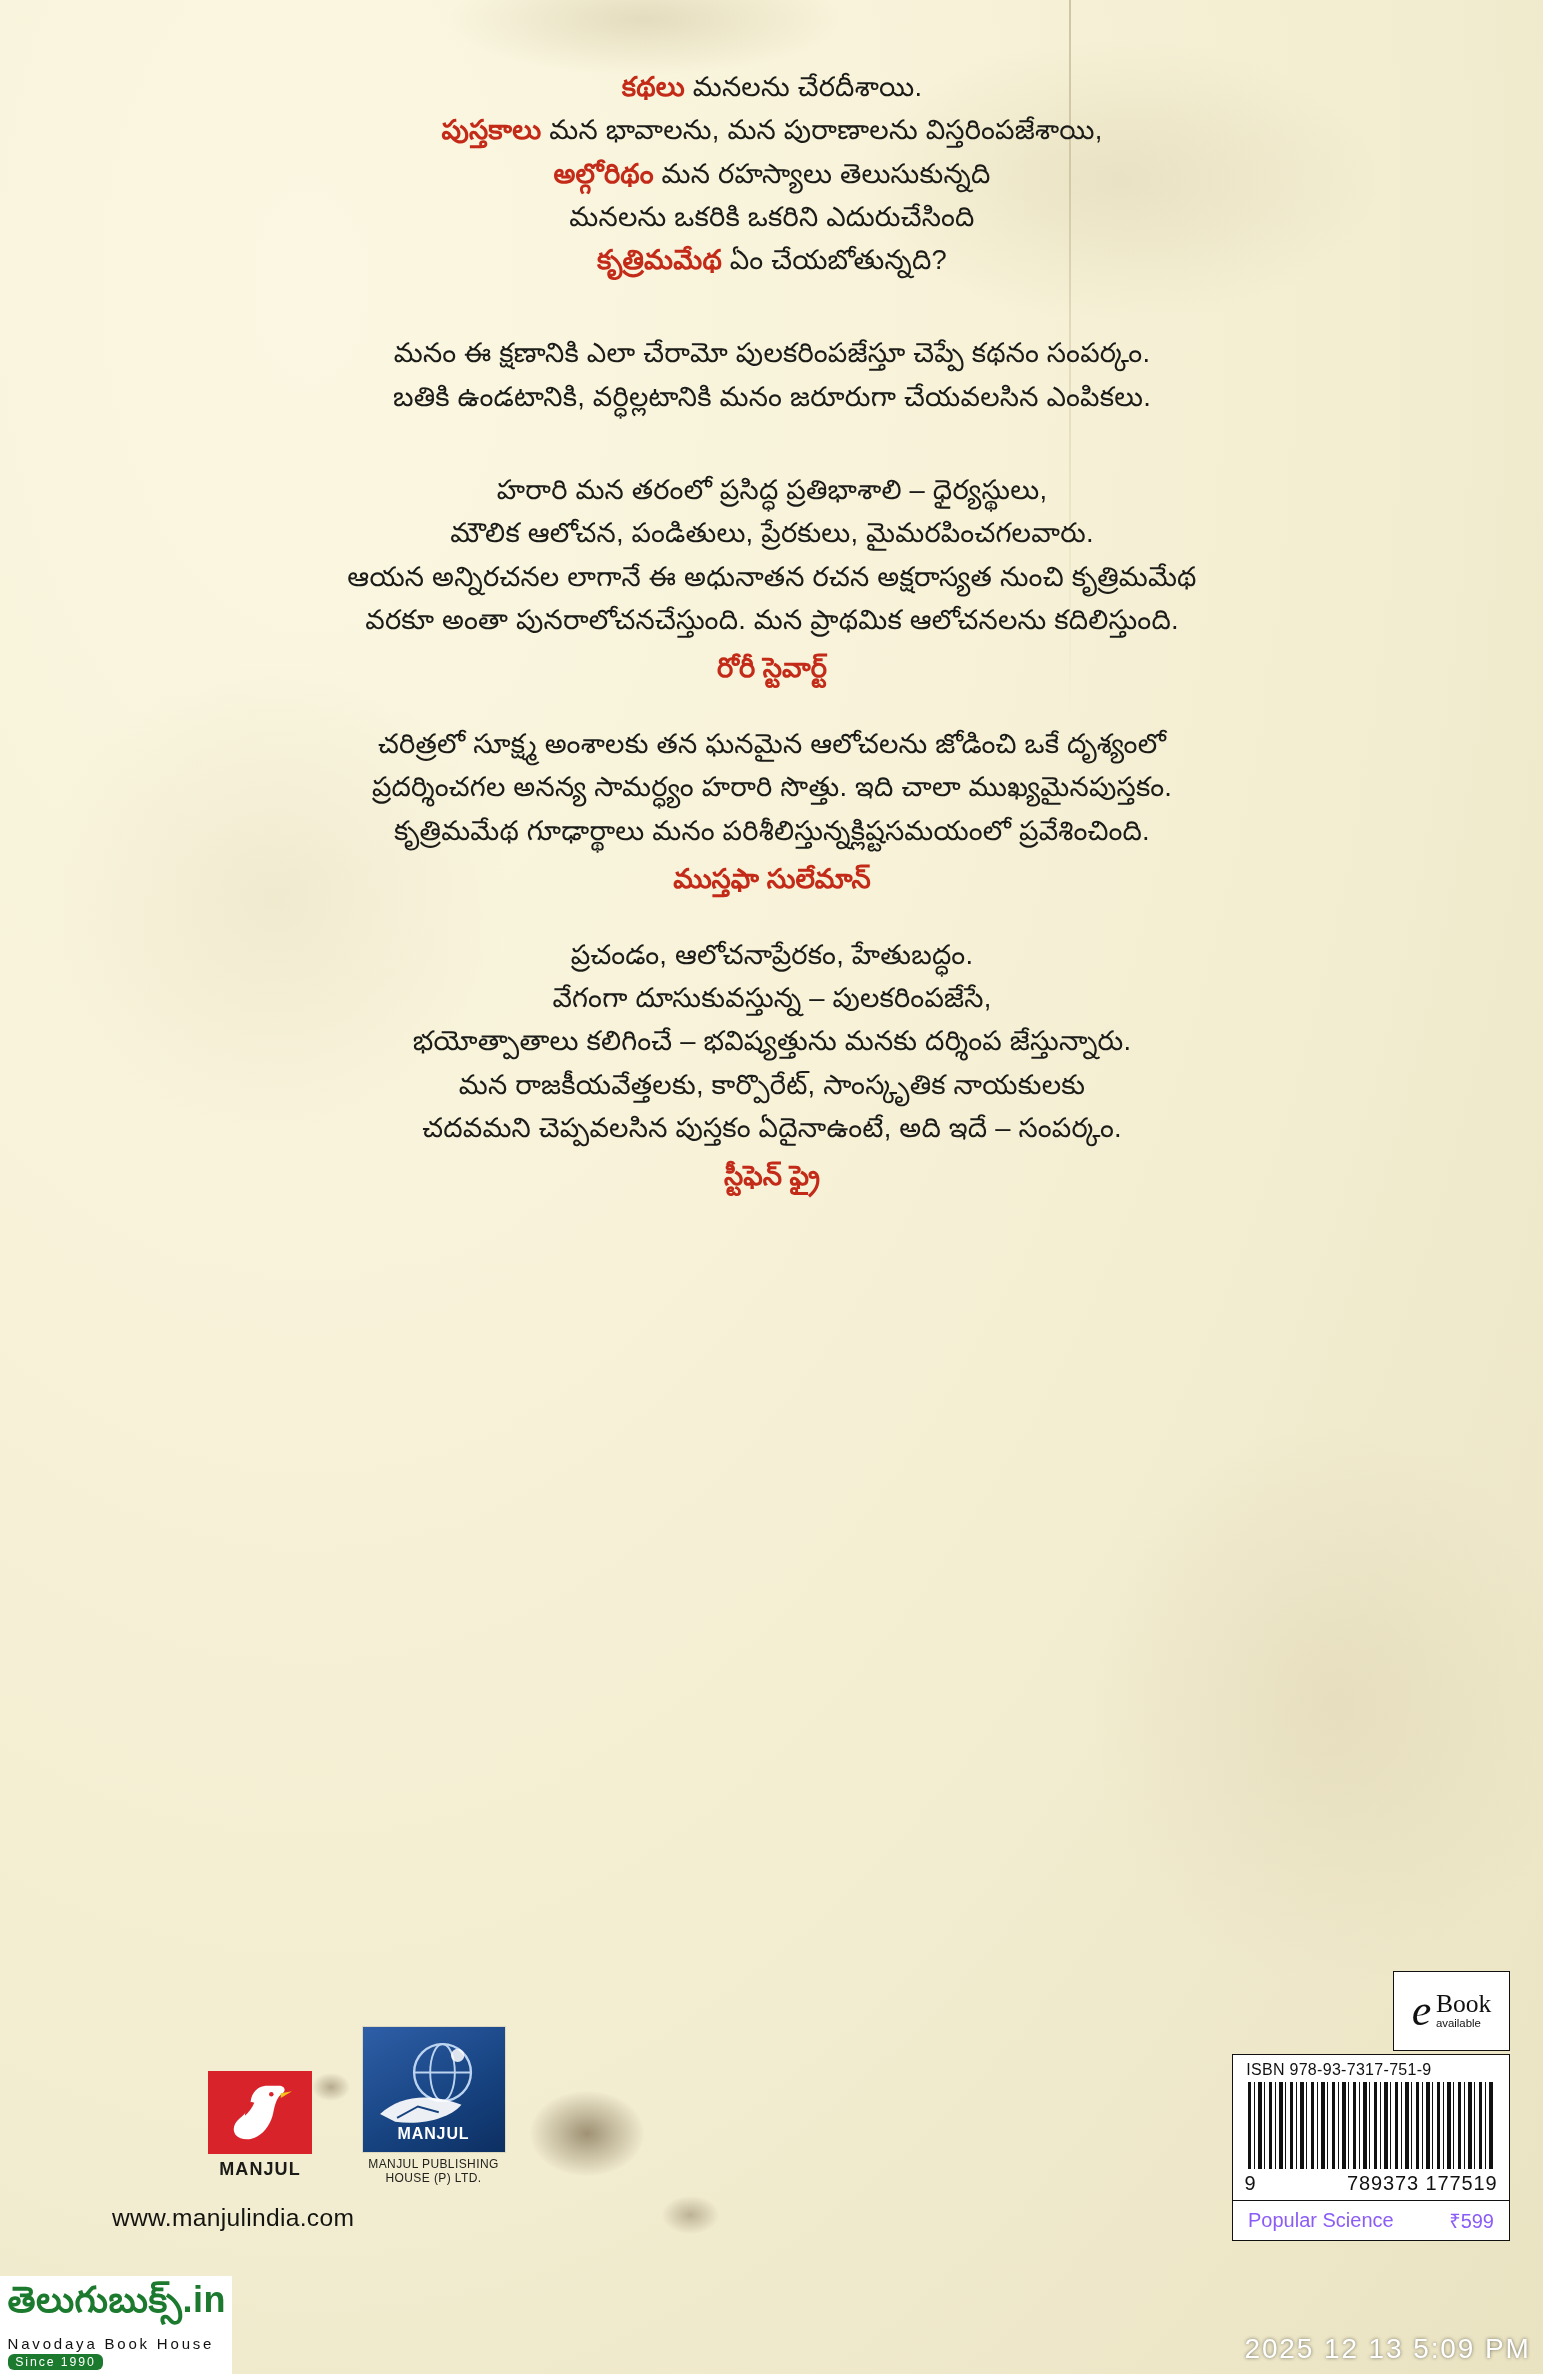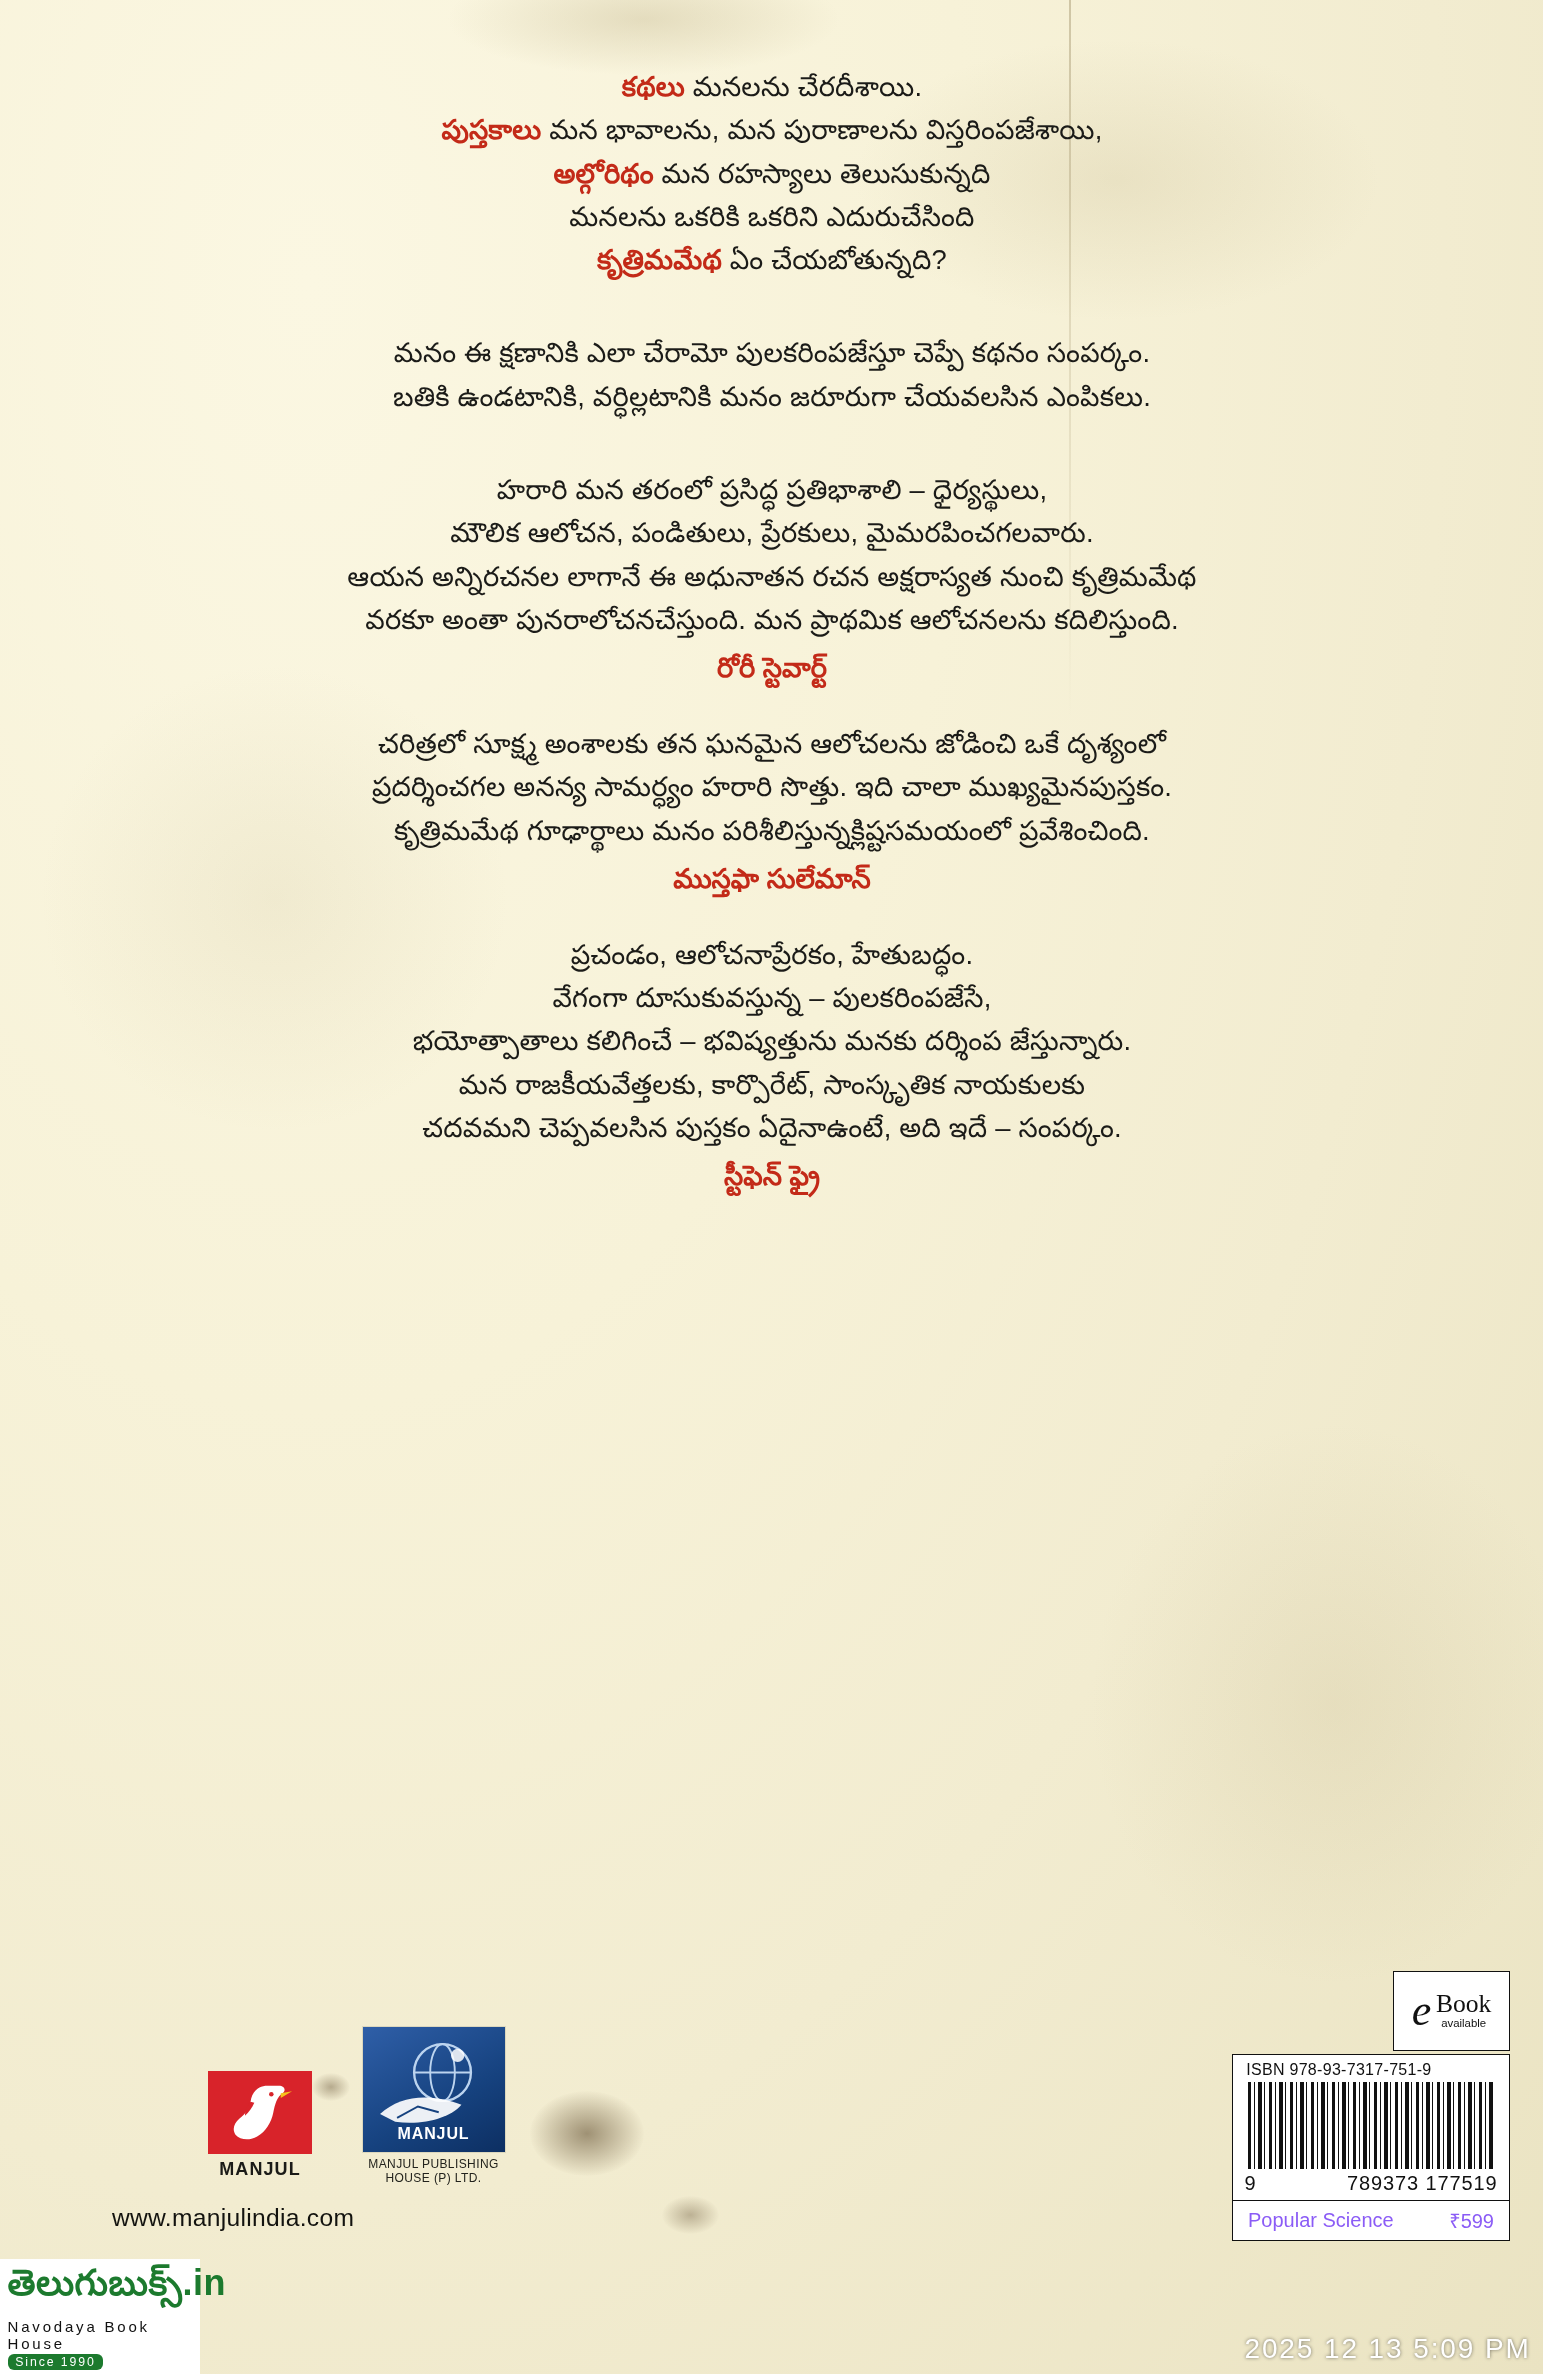--- a/index.html
+++ b/index.html
@@ -166,21 +166,21 @@
     gap: 4.7px;
   }
   .ebook .e {
     font-family: "Liberation Serif", serif;
     font-style: italic;
     font-size: 44px;
     line-height: 1;
     color: #111;
   }
   .ebook .btxt {
-    text-align: center;
+    text-align: left;
     line-height: 1.05;
   }
   .ebook .bk {
     font-family: "Liberation Serif", serif;
     font-size: 25.6px;
     color: #111;
   }
   .ebook .av {
     font-size: 11.4px;
     color: #111;
@@ -231,21 +231,21 @@
     font-size: 20px;
     color: #8b5cf6;
     gap: 32px;
   }
 
   
   .tb {
     position: absolute;
     left: 0;
     bottom: 0;
-    width: 200px;
+    width: 232px;
     background: #fff;
     padding: 5.7px 9.5px 3.8px 7.6px;
     box-sizing: border-box;
   }
   .tb-main {
     font-size: 36px;
     font-weight: 700;
     color: #1c7a2e;
     line-height: 1;
     letter-spacing: 0.5px;

